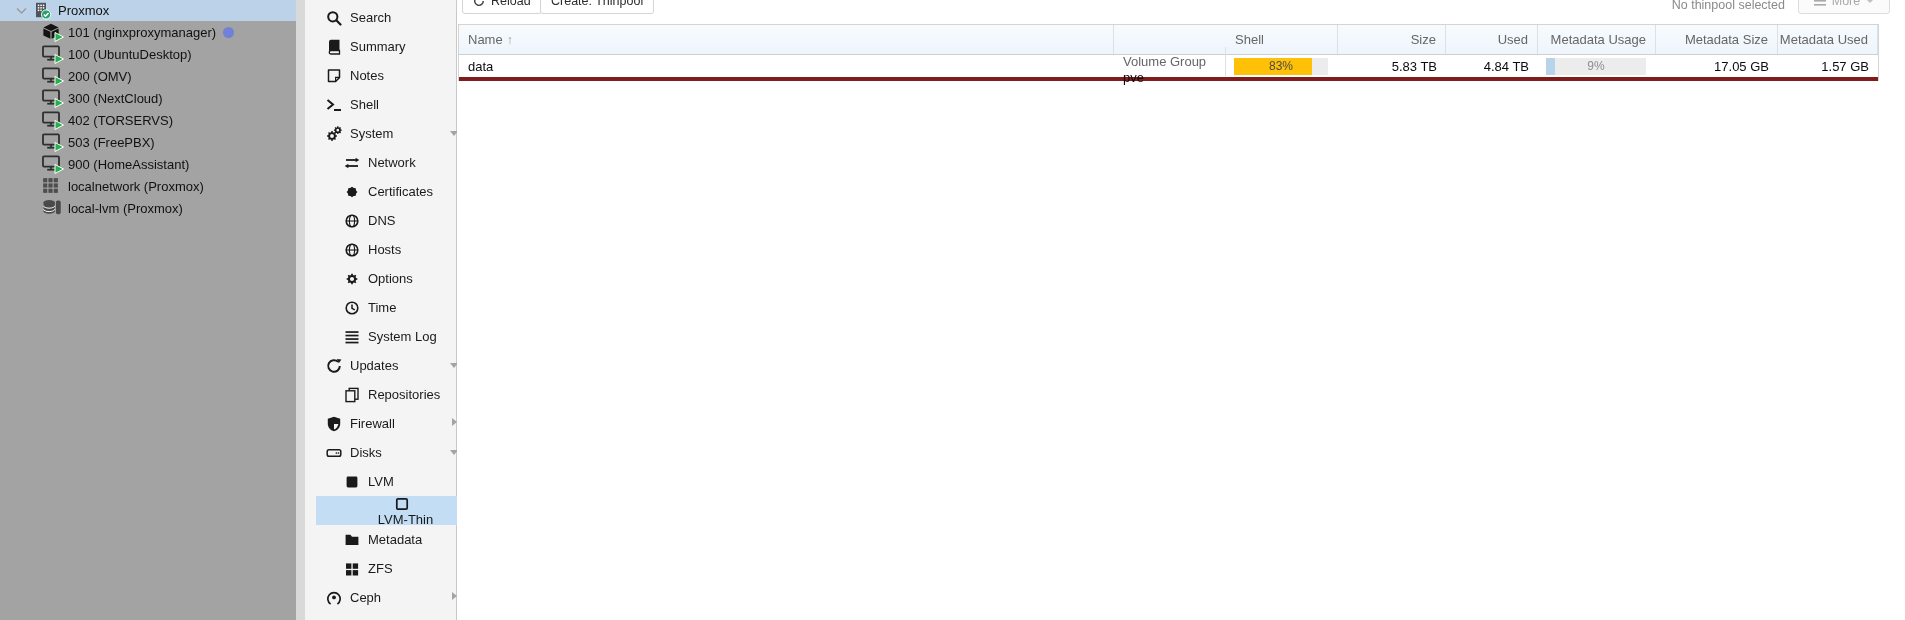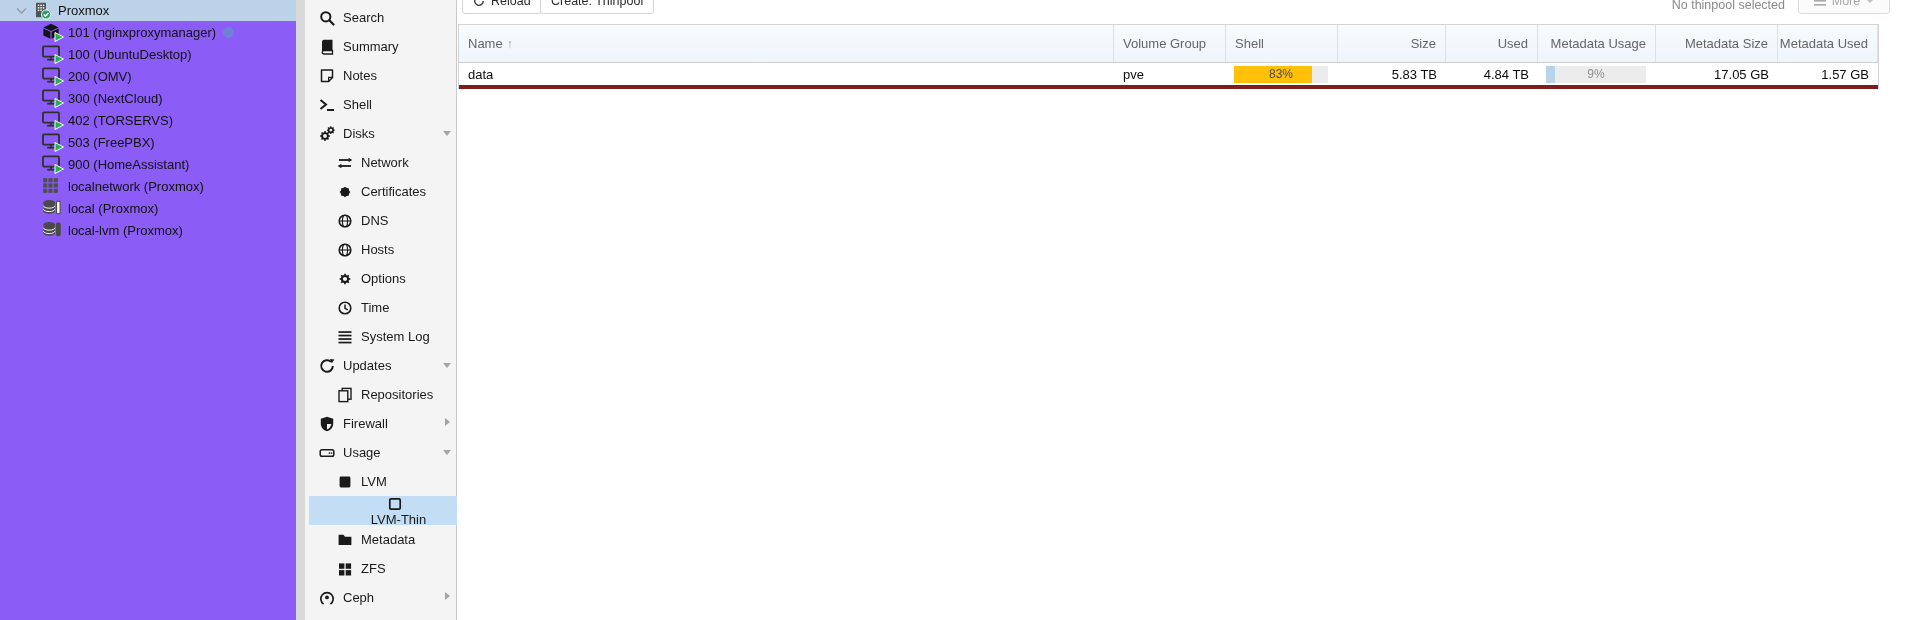--- a/index.html
+++ b/index.html
@@ -5,41 +5,41 @@
   * { box-sizing: border-box; }
   html,body { margin:0; padding:0; }
   body {
     width:1905px; height:620px; overflow:hidden; position:relative;
     background:#fff; font-family:"Liberation Sans","DejaVu Sans",sans-serif;
     font-size:13px; color:#1a1a1a; -webkit-font-smoothing:antialiased;
   }
   svg { display:block; }
 
   
-  .tree-panel { position:absolute; left:0; top:0; width:296px; height:620px; background:#8b5cf6; }
+  .tree-panel { position:absolute; left:0; top:0; width:296px; height:620px; background:#a3a3a3; }
   .tree-root-row {
     position:absolute; left:0; top:0; width:296px; height:21px;
     background:#bcd2e8; display:flex; align-items:center; padding-left:16px; cursor:pointer;
   }
   .root-caret { margin-right:5px; }
   .root-icon { position:relative; width:20px; height:18px; margin-right:6px; }
   .tree-children { position:absolute; top:21px; left:0; width:296px; }
   .tree-row { height:22px; display:flex; align-items:center; padding-left:42px; cursor:pointer; }
   .ticon { position:relative; width:20px; height:18px; margin-right:6px; flex:none; }
   .ticon .play { position:absolute; right:-2px; bottom:-1px; width:10px; height:10px; }
   .tlabel { white-space:nowrap; color:#111; }
   .tag-dot { width:11px; height:11px; border-radius:50%; background:#7081d6; margin-left:7px; flex:none; }
 
   
   .splitter { position:absolute; left:296px; top:0; width:9px; height:620px; background:#d9d9d9; cursor:col-resize; }
 
   
   .nav-panel { position:absolute; left:305px; top:0; width:152px; height:620px;
     background:#f4f4f4; border-right:1px solid #c9c9c9; }
-  .nav-list { position:absolute; top:3px; left:4px; width:100%; }
+  .nav-list { position:absolute; top:3px; left:11px; width:100%; }
   .nav-row { position:relative; height:29px; display:flex; align-items:center; padding-left:10px; cursor:pointer; }
   .nav-row.lvl1 { padding-left:28px; }
   .nav-row.selected { background:#c3ddf4;flex-direction:column; }
   .nico { width:16px; height:16px; margin-right:8px; flex:none; color:#1a1a1a; }
   .nav-label { white-space:nowrap; color:#1a1a1a; }
   .arrow-down { position:absolute; right:9px; top:12px; width:0; height:0;
     border-left:4.5px solid transparent; border-right:4.5px solid transparent; border-top:5.5px solid #a4a4a4; }
   .arrow-right { position:absolute; right:10px; top:9px; width:0; height:0;
     border-top:4.5px solid transparent; border-bottom:4.5px solid transparent; border-left:5.5px solid #a4a4a4; }
 
@@ -56,30 +56,30 @@
   .more-btn {
     position:absolute; top:-12px; left:1341px; width:92px; height:26px;
     display:flex; align-items:center; justify-content:center; gap:6px;
     background:#fbfbfb; border:1px solid #dcdcdc; border-radius:3px;
     font-size:12.5px; color:#a9a9a9; cursor:default;
   }
   .more-caret { width:0; height:0; border-left:4px solid transparent; border-right:4px solid transparent; border-top:4.5px solid #c0c0c0; }
 
   
   .grid { position:absolute; left:1px; top:24px; width:1421px; border-left:1px solid #d4d4d4; border-right:1px solid #d4d4d4; }
-  .grid-head { display:flex; height:39px; background:linear-gradient(#f7fbfe,#eef5fb);
+  .grid-head { display:flex; height:31px; background:linear-gradient(#f7fbfe,#eef5fb);
     border-top:1px solid #d4d4d4; border-bottom:1px solid #cfcfcf; color:#666; }
   .hcell { height:100%; display:flex; align-items:center; padding:0 9px;
     border-right:1px solid #dbe1e6; white-space:nowrap; overflow:hidden; cursor:pointer; }
   .hcell.r { justify-content:flex-end; }
   .sort-arrow { color:#9a9a9a; margin-left:4px; font-size:12px; }
   .grid-row { display:flex; height:26px; align-items:center; border-bottom:4px solid #7f1d1d; color:#0c0c0c;justify-content:flex-end; }
   .dcell { height:100%; display:flex; align-items:center; padding:0 9px; white-space:nowrap; overflow:hidden; }
   .dcell.r { justify-content:flex-end; }
-  .c0 { width:655px; } .c1 { width:112px; } .c2 { width:112px; } .c3 { width:108px; }
+  .c0 { width:655px; } .c1 { width:112px;margin-top:22px; } .c2 { width:112px; } .c3 { width:108px; }
   .c4 { width:92px; }  .c5 { width:118px; } .c6 { width:122px; } .c7 { width:100px; }
   .pbar { position:relative; height:17px; width:100%; margin:16px -1px; background:#ececec; }
   .pbar-fill { position:absolute; left:0; top:0; bottom:0; }
   .pbar-fill.warn { background:#ffc107; }
   .pbar-fill.meta { background:#b7d4ea; }
   .pbar-text { position:absolute; inset:0; display:flex; align-items:center; justify-content:center;
     font-size:12px; color:#4a4a4a; }
   .pbar-text.dim { color:#8f8f8f; }
 </style>
 </head>
@@ -225,32 +225,20 @@
               <rect x="12.4" y="6.8" width="4.4" height="4.4"></rect>
             <rect x="1.2" y="12.4" width="4.4" height="4.4"></rect>
               <rect x="6.8" y="12.4" width="4.4" height="4.4"></rect>
               <rect x="12.4" y="12.4" width="4.4" height="4.4"></rect>
           </g>
         </svg>
       </span>
       <span class="tlabel">localnetwork (Proxmox)</span>
     </div>
 
-    <div class="tree-row">
-      <span class="ticon">
-        <svg width="20" height="17" viewBox="0 0 20 18">
-          <path d="M1 3.6 V13 a6 2.5 0 0 0 12 0 V3.6 Z" fill="#4a4a4a"></path>
-          <ellipse cx="7" cy="3.6" rx="6" ry="2.5" fill="#4a4a4a"></ellipse>
-          <path d="M1 7.2 a6 2.5 0 0 0 12 0" fill="none" stroke="#fff" stroke-width="1"></path>
-          <path d="M1 10.8 a6 2.5 0 0 0 12 0" fill="none" stroke="#fff" stroke-width="1"></path>
-          <rect x="14.8" y="2.2" width="3.8" height="13.4" rx="1.2" fill="#fff" stroke="#4a4a4a" stroke-width="1.2"></rect>
-        </svg>
-      </span>
-      <span class="tlabel">local (Proxmox)</span>
-    </div>
 
     <div class="tree-row">
       <span class="ticon">
         <svg width="20" height="17" viewBox="0 0 20 18">
           <path d="M1 3.6 V13 a6 2.5 0 0 0 12 0 V3.6 Z" fill="#4a4a4a"></path>
           <ellipse cx="7" cy="3.6" rx="6" ry="2.5" fill="#4a4a4a"></ellipse>
           <path d="M1 7.2 a6 2.5 0 0 0 12 0" fill="none" stroke="#fff" stroke-width="1"></path>
           <path d="M1 10.8 a6 2.5 0 0 0 12 0" fill="none" stroke="#fff" stroke-width="1"></path>
           <rect x="14.8" y="2.2" width="3.8" height="13.4" rx="1.2" fill="#4a4a4a" stroke="#4a4a4a" stroke-width="1.2"></rect>
         </svg>
@@ -316,21 +304,21 @@
           <line x1="14" y1="4.2" x2="15.7" y2="4.2"></line>
             <line x1="9.6" y1="4.2" x2="7.9" y2="4.2"></line>
           <line x1="11.8" y1="2" x2="11.8" y2="0.3"></line>
             <line x1="11.8" y1="6.4" x2="11.8" y2="8.1"></line>
           <line x1="13.36" y1="2.64" x2="14.56" y2="1.44"></line>
             <line x1="10.24" y1="2.64" x2="9.04" y2="1.44"></line>
           <line x1="13.36" y1="5.76" x2="14.56" y2="6.96"></line>
             <line x1="10.24" y1="5.76" x2="9.04" y2="6.96"></line>
         </g>
       </svg>
-      <span class="nav-label">Disks</span>
+      <span class="nav-label">System</span>
       <span class="arrow-down"></span>
     </div>
 
     <div class="nav-row lvl1">
       <svg class="nico" viewBox="0 0 16 16" fill="currentColor" stroke="currentColor">
         <line x1="2" y1="5" x2="12" y2="5" stroke-width="1.8"></line>
           <polygon points="11.6,2.7 15.3,5 11.6,7.3" stroke="none"></polygon>
         <line x1="14" y1="11" x2="4" y2="11" stroke-width="1.8"></line>
           <polygon points="4.4,8.7 0.7,11 4.4,13.3" stroke="none"></polygon>
       </svg>
@@ -424,21 +412,21 @@
       <span class="nav-label">Firewall</span>
       <span class="arrow-right"></span>
     </div>
 
     <div class="nav-row">
       <svg class="nico" viewBox="0 0 16 16">
           <rect x="1.2" y="4.8" width="13.6" height="6.4" rx="1.8" fill="none" stroke="currentColor" stroke-width="1.5"></rect>
           <circle cx="10.4" cy="8" r="0.85" fill="currentColor"></circle>
           <circle cx="12.5" cy="8" r="0.85" fill="currentColor"></circle>
         </svg>
-      <span class="nav-label">Usage</span>
+      <span class="nav-label">Disks</span>
       <span class="arrow-down"></span>
     </div>
 
     <div class="nav-row lvl1">
       <svg class="nico" viewBox="0 0 16 16">
           <rect x="2.6" y="2.6" width="10.8" height="10.8" rx="1.4" fill="currentColor"></rect>
         </svg>
       <span class="nav-label">LVM</span>
     </div>
 

